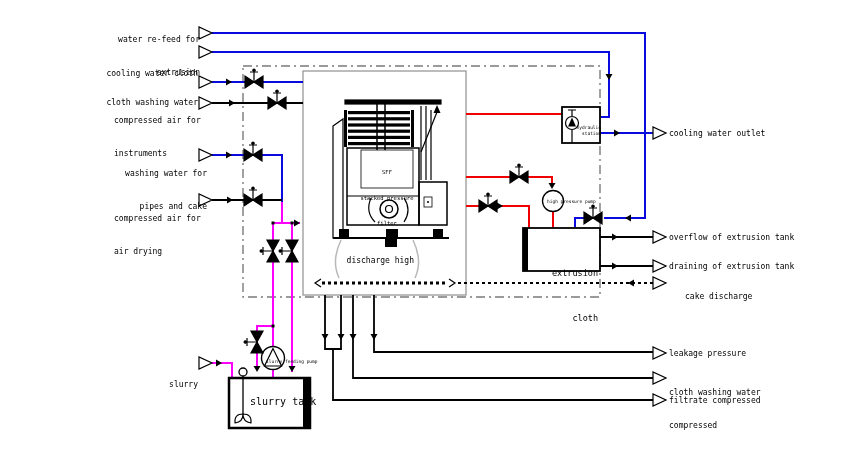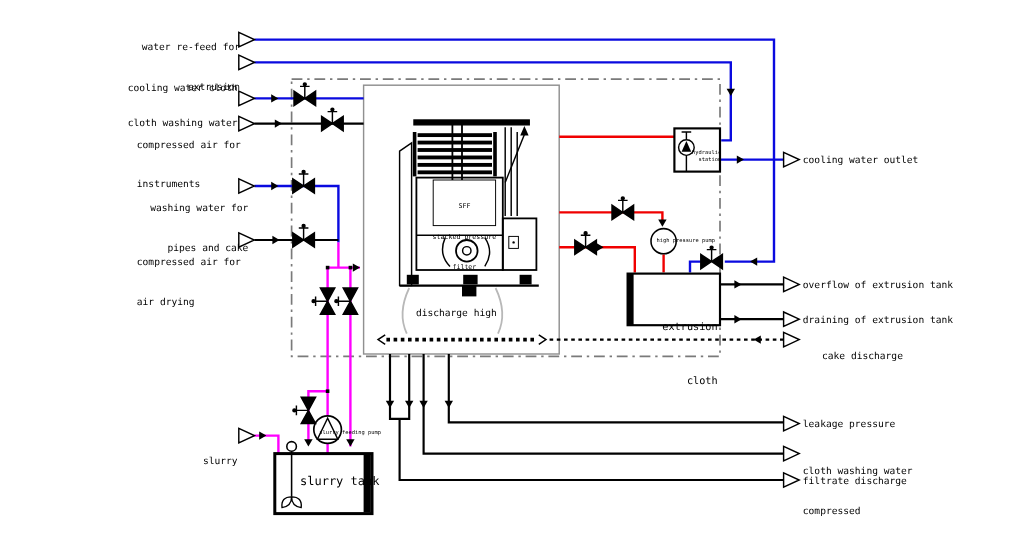--- a/index.html
+++ b/index.html
@@ -263,21 +263,21 @@
 
 <div class="lbl" style="left:669px;top:128px;">cooling water outlet</div>
 <div class="lbl" style="left:669px;top:232px;">overflow of extrusion tank</div>
 <div class="lbl" style="left:669px;top:261px;">draining of extrusion tank</div>
 <div class="lbl" style="left:685px;top:278px;margin-top:13px;">cake discharge</div>
 <div class="lbl" style="left:669px;top:348px;">leakage pressure</div>
 <div class="lbl" style="left:669px;top:365px;">
   <div>cloth washing water</div>
   <div>compressed</div>
 </div>
-<div class="lbl" style="left:669px;top:395px;">filtrate discharge</div>
+<div class="lbl" style="left:669px;top:395px;">filtrate compressed</div>
 
 <div class="lbl filterlbl" style="left:359px;top:151px;width:56px;">
   <div>SFF</div>
   <div>stacked pressure</div>
   <div>filter</div>
 </div>
 <div class="lbl c" style="left:338px;top:255px;width:76px;">discharge high</div>
 <div class="lbl c" style="left:524px;top:236px;width:74px;line-height:15px;font-size:8.5px;">
   <div>extrusion</div>
   <div>cloth</div>

